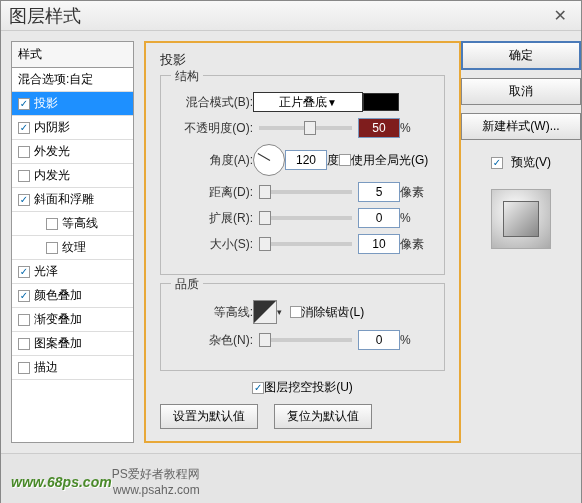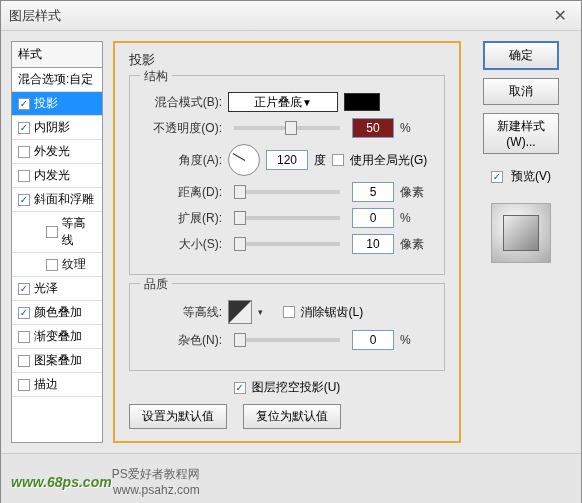--- a/index.html
+++ b/index.html
@@ -1,50 +1,50 @@
 <!DOCTYPE html>
 <html><head>
 <meta charset="utf-8">
 <style>
 * { box-sizing: border-box; margin: 0; padding: 0; font-family: "Microsoft YaHei", SimSun, Arial, sans-serif; font-size: 12px; }
 body { background: #fff; }
 .dialog { width: 582px; border: 1px solid #888; background: #f0f0f0; position: relative; }
 .titlebar { height: 30px; line-height: 30px; padding: 0 8px; background: linear-gradient(#f8f8f8,#e8e8e8); border-bottom: 1px solid #ccc; display: flex; justify-content: space-between; align-items: center; }
-.titlebar .title { font-size: 13px; color: #333; }
+.titlebar .title { font-size: 18px; color: #333; }
 .close { font-size: 16px; font-family: Arial; cursor: pointer; color: #555; padding: 0 6px; }
 .body { display: flex; padding: 10px; gap: 10px; background: #e9e9e9; }
-.left-panel { width: 92px; background: #fff; border: 1px solid #999; }
+.left-panel { width: 123px; background: #fff; border: 1px solid #999; }
 .left-panel .hdr { padding: 4px 6px; border-bottom: 1px solid #999; background: #f6f6f6; font-weight: normal; }
 .left-panel .row { padding: 3px 6px; border-bottom: 1px solid #ddd; display: flex; align-items: center; gap: 4px; cursor: pointer; }
 .left-panel .row.sub { padding-left: 34px; }
 .left-panel .row.selected { background: #1e90ff; color: #fff; }
 .cbx { width: 12px; height: 12px; border: 1px solid #999; display: inline-flex; align-items: center; justify-content: center; background: #fff; font-size: 10px; color: #06a; line-height: 1; }
 .cbx.checked::after { content: "✓"; }
 .mid-panel { flex: 1; border: 2px solid #e8a838; background: #e9e9e9; padding: 8px 14px 12px; }
 .section-title { font-size: 13px; margin-bottom: 6px; color: #222; }
 .group { border: 1px solid #bbb; padding: 10px 14px 14px; margin-bottom: 8px; position: relative; }
 .group-title { position: absolute; top: -8px; left: 10px; background: #e9e9e9; padding: 0 4px; color: #333; }
-.form-row { display: flex; align-items: center; margin: 6px 0; gap: 6px; }
+.form-row { display: flex; align-items: center; margin: 6px 0; }
 .form-row label.lbl { width: 78px; text-align: right; color: #333; }
 input[type=text].val { width: 42px; height: 20px; border: 1px solid #7a9ac0; text-align: center; }
 input[type=text].val.sel { background: #7f1d1d; color: #fff; }
 .combo { width: 110px; height: 20px; border: 1px solid #333; background: #fff; display: inline-flex; align-items: center; justify-content: center; padding: 0 4px; }
 .combo .arrow { font-size: 10px; }
 .swatch { width: 36px; height: 18px; background: #000; border: 1px solid #333; }
 .slider { flex: 1; height: 4px; background: #ccc; position: relative; margin: 0 6px; }
 .slider::before { content: ""; position: absolute; top: -5px; width: 10px; height: 12px; background: #eee; border: 1px solid #888; }
 .slider.s50::before { left: 48%; }
 .slider.s0::before { left: 0; }
 .dial { width: 32px; height: 32px; border: 1px solid #888; border-radius: 50%; background: #fff; position: relative; }
 .dial::after { content: ""; position: absolute; width: 14px; height: 1px; background: #333; top: 50%; left: 2px; transform-origin: right center; transform: rotate(30deg); }
 .unit { color: #333; width: 30px; }
 .bottom-btns { display: flex; gap: 16px; justify-content: flex-start; margin-top: 8px; }
 .btn { border: 1px solid #888; background: linear-gradient(#fdfdfd,#e2e2e2); padding: 3px 12px; cursor: pointer; }
 .right-panel { width: 100px; display: flex; flex-direction: column; gap: 8px; align-items: center; }
-.rbtn { width: 76px; padding: 4px 8px; border: 1px solid #888; background: linear-gradient(#fdfdfd,#e2e2e2); text-align: center; cursor: pointer; }
+.rbtn { width: 120px; padding: 4px 8px; border: 1px solid #888; background: linear-gradient(#fdfdfd,#e2e2e2); text-align: center; cursor: pointer; }
 .rbtn.primary { border: 2px solid #4a7ab8; }
 .preview-box { width: 60px; height: 60px; border: 1px solid #aaa; background: radial-gradient(circle at 40% 35%, #fff, #aaa); margin-top: 4px; display: flex; align-items: center; justify-content: center; }
 .preview-box .bevel { width: 36px; height: 36px; background: linear-gradient(135deg,#eee,#888); border: 1px solid #666; }
 .footer { display: flex; justify-content: flex-start; align-items: center; padding: 12px 10px; background: #e5e5e5; border-top: 1px solid #ccc; }
 .watermark { font-size: 14px; font-weight: bold; color: #4a8a2a; text-shadow: 1px 1px 0 #fff; font-style: italic; }
 .credit { display: flex; flex-direction: column; align-items: flex-end; color: #666; font-size: 11px; }
 .contour-sw { width: 24px; height: 24px; border: 1px solid #888; background: linear-gradient(135deg,#333 0%, #333 48%, #eee 52%, #eee 100%); }
 .small-arrow { font-size: 9px; color: #333; }
 </style>
 </head>

